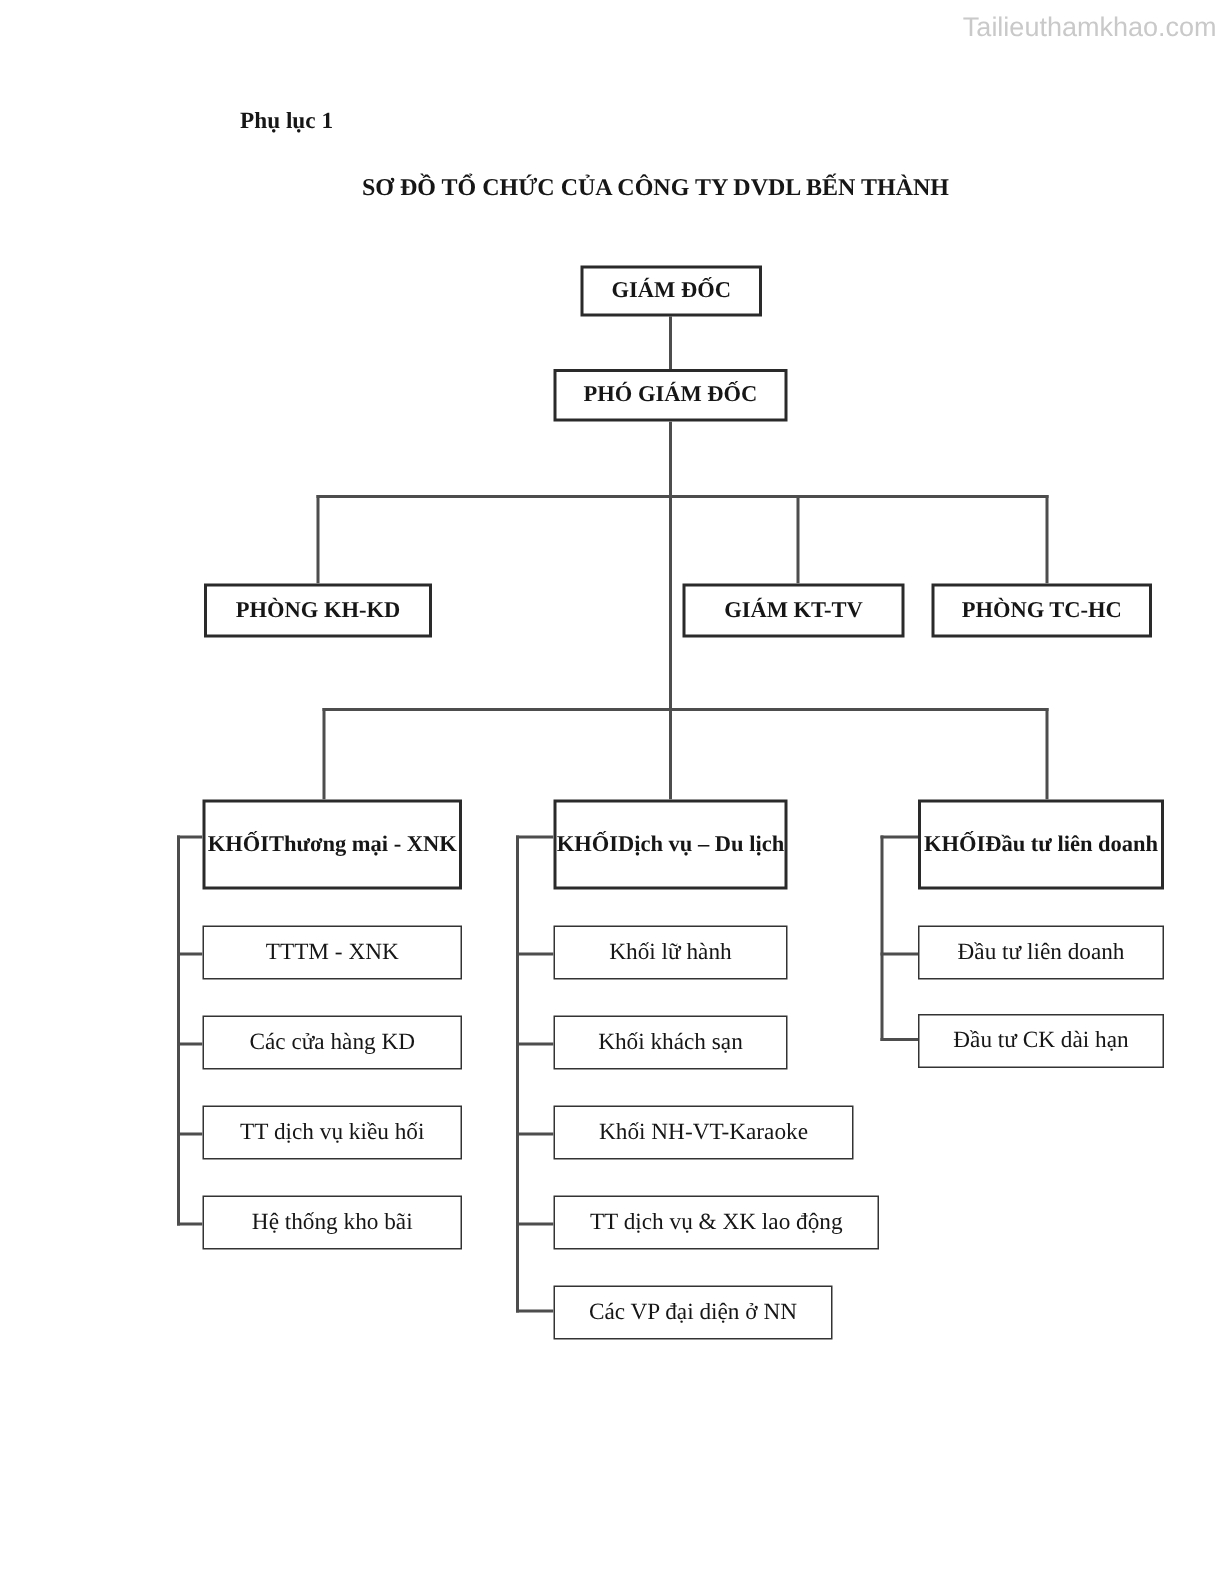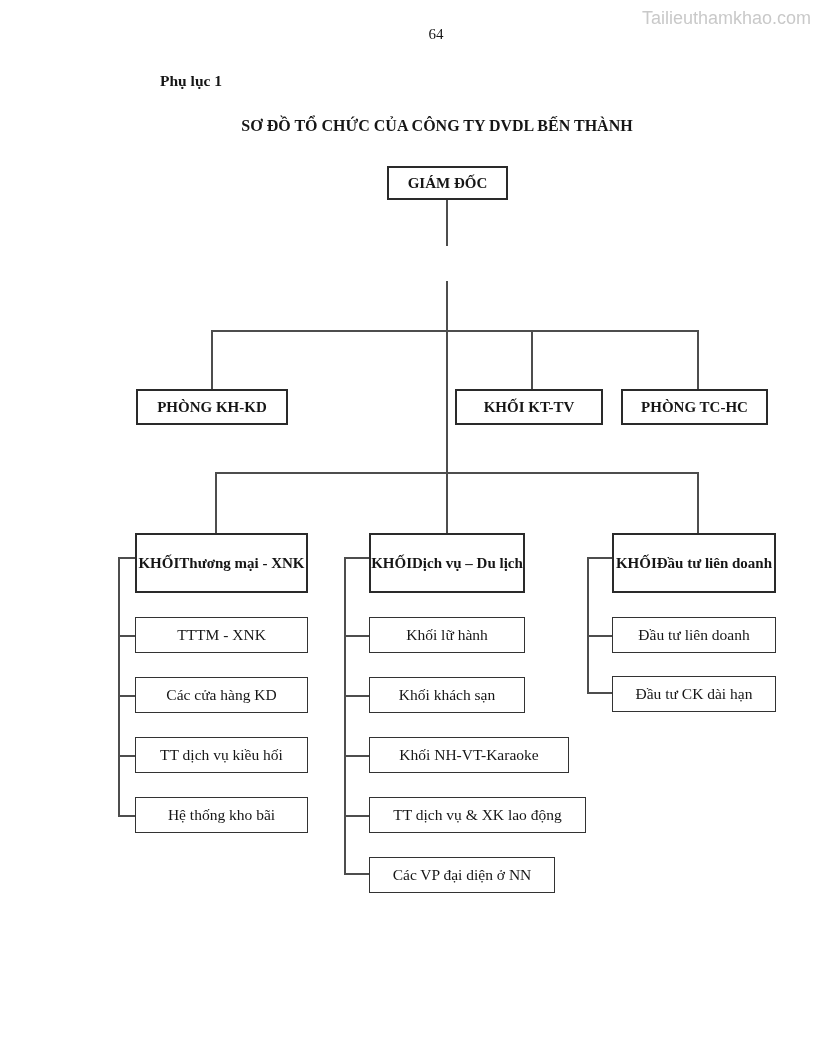--- a/index.html
+++ b/index.html
@@ -47,21 +47,20 @@
   }
   .box.group { flex-direction:row; }
   .ln { position:absolute; background:#4d4d4d; }
 </style>
 </head>
 <body>
 
 <div class="page">
 
   <div class="watermark">Tailieuthamkhao.com</div>
-  <div class="page-number">64</div>
   <div class="appendix">Phụ lục 1</div>
   <div class="doc-title">SƠ ĐỒ TỔ CHỨC CỦA CÔNG TY DVDL BẾN THÀNH</div>
 
   <div class="ln" style="left:446px;top:196px;width:2px;height:50px"></div>
   <div class="ln" style="left:446px;top:281px;width:2px;height:252px"></div>
   <div class="ln" style="left:211px;top:330px;width:488px;height:2px"></div>
   <div class="ln" style="left:211px;top:330px;width:2px;height:59px"></div>
   <div class="ln" style="left:531px;top:330px;width:2px;height:59px"></div>
   <div class="ln" style="left:697px;top:330px;width:2px;height:59px"></div>
   <div class="ln" style="left:215px;top:472px;width:484px;height:2px"></div>
@@ -81,24 +80,25 @@
   <div class="ln" style="left:344px;top:695px;width:25px;height:2px"></div>
   <div class="ln" style="left:344px;top:755px;width:25px;height:2px"></div>
   <div class="ln" style="left:344px;top:815px;width:25px;height:2px"></div>
   <div class="ln" style="left:344px;top:873px;width:25px;height:2px"></div>
 
   <div class="ln" style="left:587px;top:557px;width:2px;height:137px"></div>
   <div class="ln" style="left:587px;top:557px;width:25px;height:2px"></div>
   <div class="ln" style="left:587px;top:635px;width:25px;height:2px"></div>
   <div class="ln" style="left:587px;top:692px;width:25px;height:2px"></div>
 
-  <div class="box" style="left:387px;top:166px;width:121px;height:34px">GIÁM ĐỐC</div>
+  <div class="box" style="left:387px;top:177px;width:121px;height:34px">GIÁM ĐỐC</div>
+  <div class="box" style="left:369px;top:246px;width:156px;height:35px">PHÓ GIÁM ĐỐC</div>
 
   <div class="box" style="left:136px;top:389px;width:152px;height:36px">PHÒNG KH-KD</div>
-  <div class="box" style="left:455px;top:389px;width:148px;height:36px">KHỐI KT-TV</div>
+  <div class="box" style="left:455px;top:389px;width:148px;height:36px">GIÁM KT-TV</div>
   <div class="box" style="left:621px;top:389px;width:147px;height:36px">PHÒNG TC-HC</div>
 
   <div class="box group" style="left:135px;top:533px;width:173px;height:60px">
     <div>KHỐI</div>
     <div>Thương mại - XNK</div>
   </div>
   <div class="box group" style="left:369px;top:533px;width:156px;height:60px">
     <div>KHỐI</div>
     <div>Dịch vụ – Du lịch</div>
   </div>

